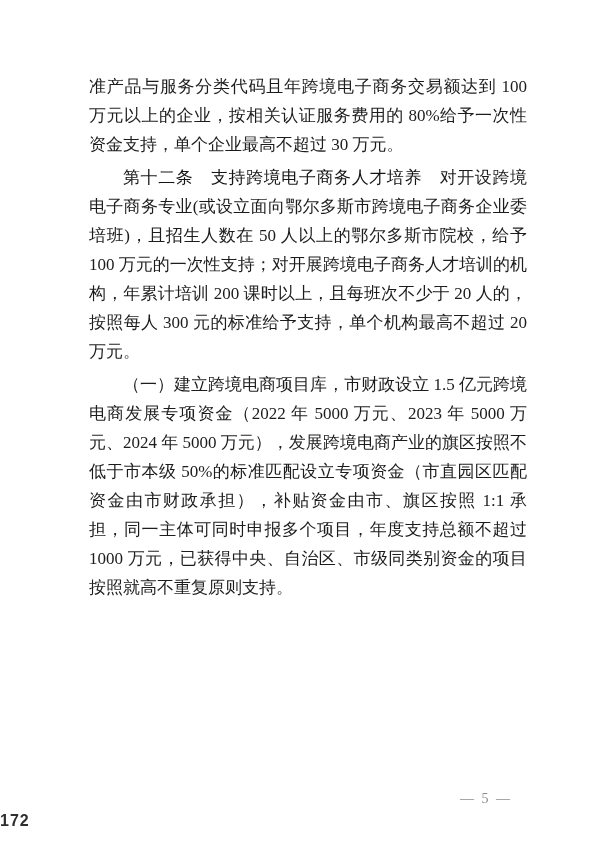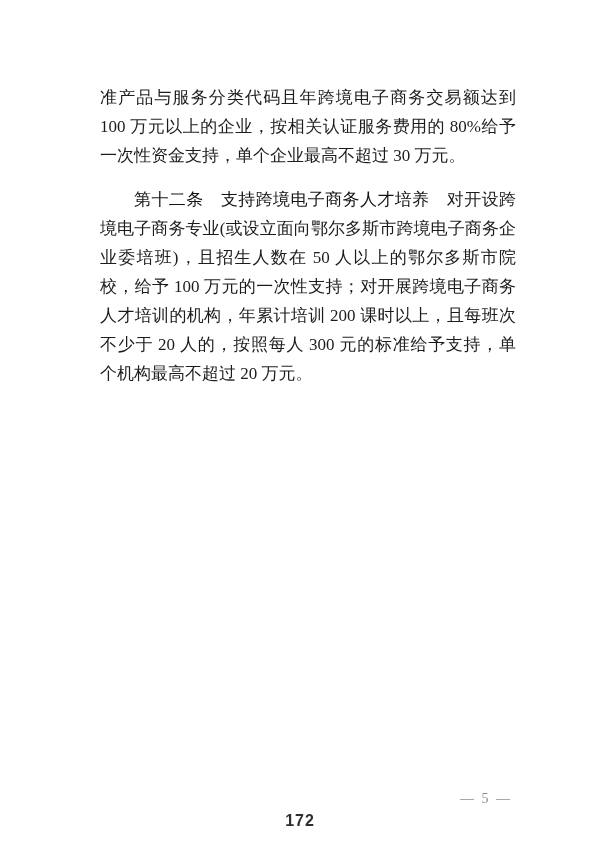--- a/index.html
+++ b/index.html
@@ -20,52 +20,52 @@
   .content {
     position: absolute;
     left: 85px;
     top: 68px;
     width: 446px;
     color: #1c1c1c;
     font-size: 17px;
     line-height: 29px;
     text-align: justify;
   }
-  p.para { margin: 15px; padding: 0; }
+  p.para { margin: 4px; padding: 0; }
   p.para.indent { text-indent: 2em; }
   .para b.clause-heading {
     font-family: "Liberation Sans", sans-serif;
     font-weight: 400;
     color: #141414;
   }
   .page-number {
     position: absolute;
     top: 791px;
     right: 88px;
     color: #8c8c8c;
     font-size: 14px;
     letter-spacing: 2px;
     font-family: "Liberation Serif", serif;
   }
   .stamp {
     position: absolute;
     top: 812px;
     left: 0;
     width: 600px;
-    text-align: center;
     color: #2e2e2e;
     font-size: 16px;
     font-weight: 700;
     font-family: "Liberation Sans", sans-serif;
     letter-spacing: 1px;
   }
 </style>
 </head>
 <body>
 
 <div class="page">
   <div class="content">
       <p class="para"><span>准产品与服务分类代码且年跨境电子商务交易额达到 100 万元以上的企业，按相关认证服务费用的 80%给予一次性资金支持，单个企业最高不超过 30 万元。</span></p>
       <p class="para indent"><b class="clause-heading">第十二条　支持跨境电子商务人才培养</b><span>　对开设跨境电子商务专业(或设立面向鄂尔多斯市跨境电子商务企业委培班)，且招生人数在 50 人以上的鄂尔多斯市院校，给予 100 万元的一次性支持；对开展跨境电子商务人才培训的机构，年累计培训 200 课时以上，且每班次不少于 20 人的，按照每人 300 元的标准给予支持，单个机构最高不超过 20 万元。</span></p>
+      <p class="para indent"><span>（一）建立跨境电商项目库，市财政设立 1.5 亿元跨境电商发展专项资金（2022 年 5000 万元、2023 年 5000 万元、2024 年 5000 万元），发展跨境电商产业的旗区按照不低于市本级 50%的标准匹配设立专项资金（市直园区匹配资金由市财政承担），补贴资金由市、旗区按照 1:1 承担，同一主体可同时申报多个项目，年度支持总额不超过 1000 万元，已获得中央、自治区、市级同类别资金的项目按照就高不重复原则支持。</span></p>
     </div>
   <div class="page-number">— 5 —</div>
   <div class="stamp">172</div>
 </div>
 
 </body></html>

